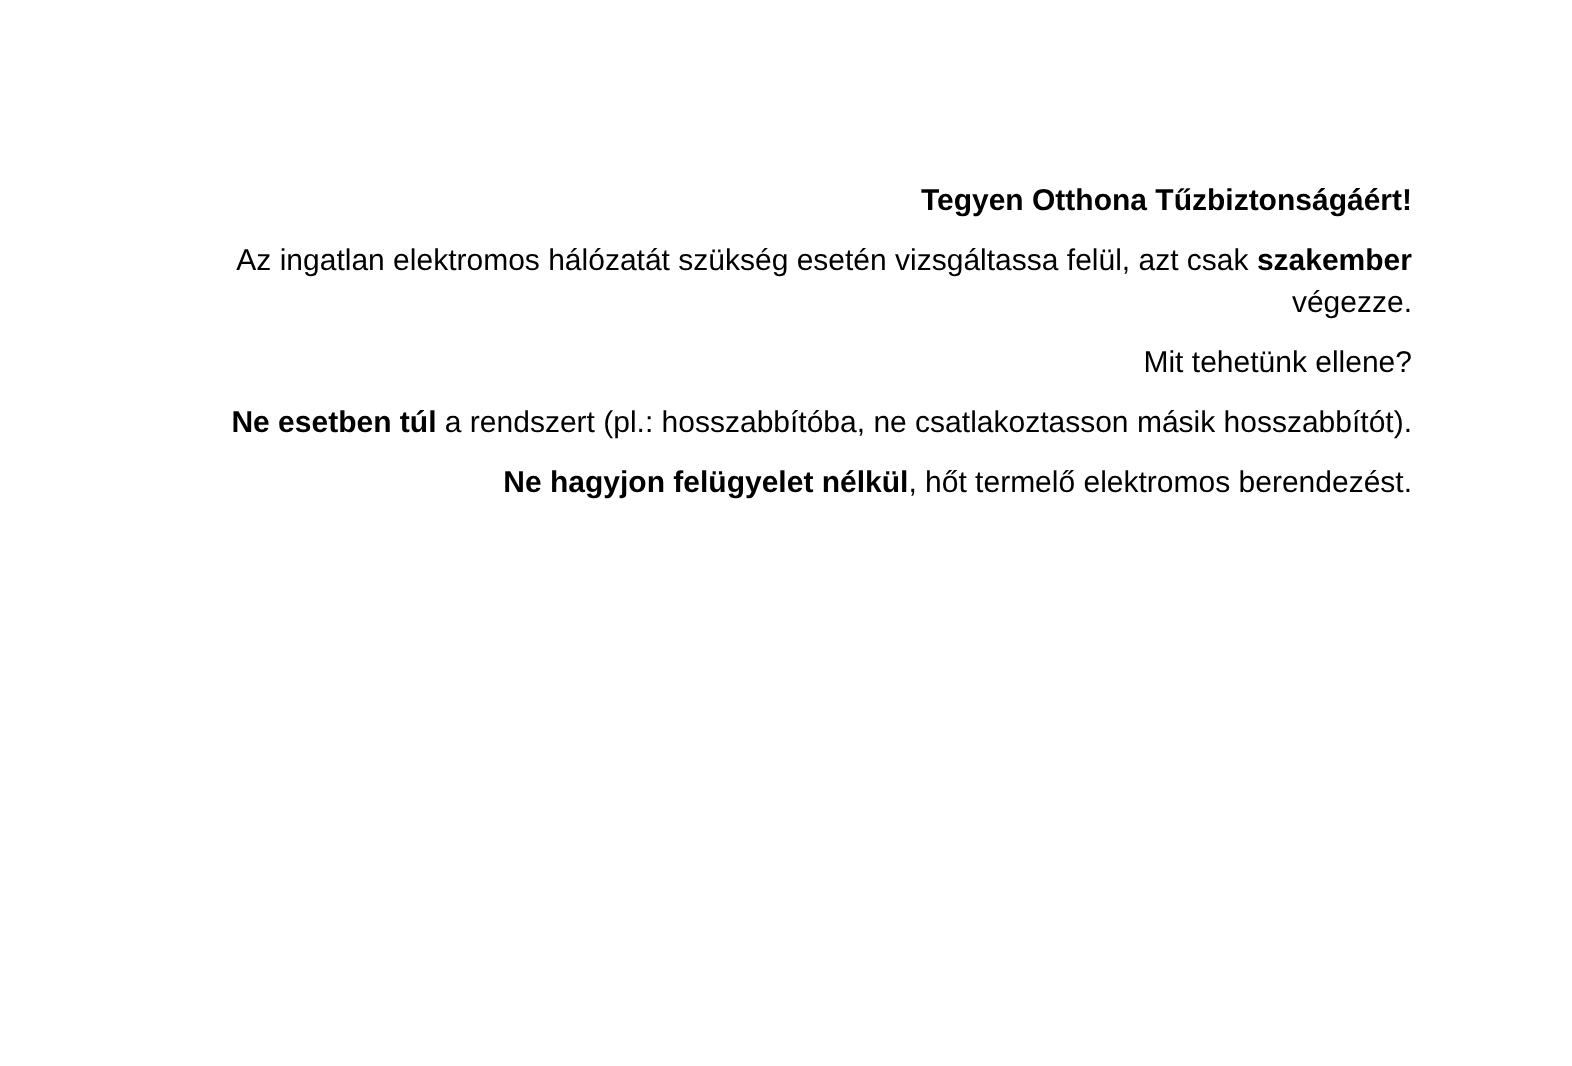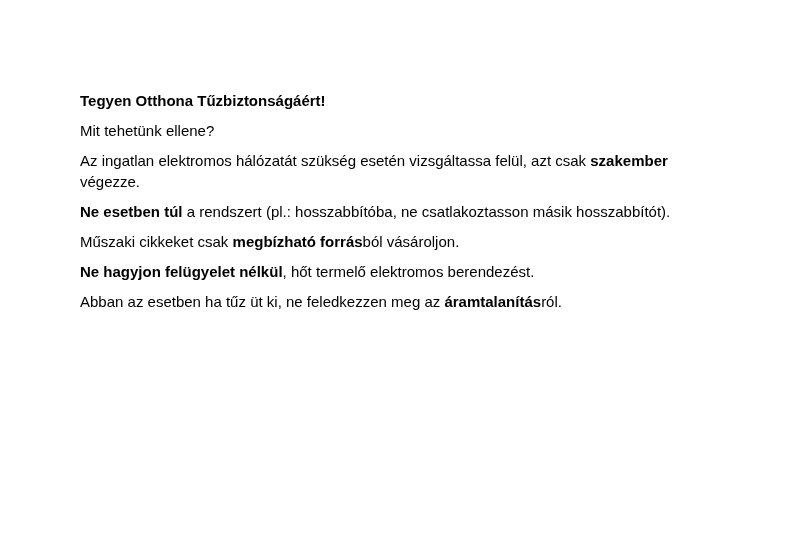--- a/index.html
+++ b/index.html
@@ -17,40 +17,38 @@
   .doc-page {
     width: 786px;
     height: 533px;
     background: #ffffff;
     box-sizing: border-box;
     padding-top: 90px;
   }
   .doc-content {
     width: 626px;
     margin: 0 auto;
-    text-align: left;
+    text-align: right;
   }
   .doc-content p {
     margin: 0 0 9px 0;
     font-size: 15px;
     line-height: 21px;
     font-weight: 400;
     letter-spacing: 0;
   }
   .doc-content p .run-bold {
     font-weight: 700;
   }
 </style>
 </head>
 <body>
 
 <div class="doc-page">
   <div class="doc-content">
 
   <p><span class="run-bold">Tegyen Otthona Tűzbiztonságáért!</span></p>
+      <p><span class="run-regular">Az ingatlan elektromos hálózatát szükség esetén vizsgáltassa felül, azt csak </span><span class="run-bold">szakember</span><span class="run-regular"> végezze.</span></p>
       <p><span class="run-regular">Mit tehetünk ellene?</span></p>
-      <p><span class="run-regular">Az ingatlan elektromos hálózatát szükség esetén vizsgáltassa felül, azt csak </span><span class="run-bold">szakember</span><span class="run-regular"> végezze.</span></p>
       <p><span class="run-bold">Ne esetben túl</span><span class="run-regular"> a rendszert (pl.: hosszabbítóba, ne csatlakoztasson másik hosszabbítót).</span></p>
-      <p><span class="run-regular">Műszaki cikkeket csak </span><span class="run-bold">megbízható forrás</span><span class="run-regular">ból vásároljon.</span></p>
       <p><span class="run-bold">Ne hagyjon felügyelet nélkül</span><span class="run-regular">, hőt termelő elektromos berendezést.</span></p>
-      <p><span class="run-regular">Abban az esetben ha tűz üt ki, ne feledkezzen meg az </span><span class="run-bold">áramtalanítás</span><span class="run-regular">ról.</span></p>
     </div>
 </div>
 
 </body></html>

